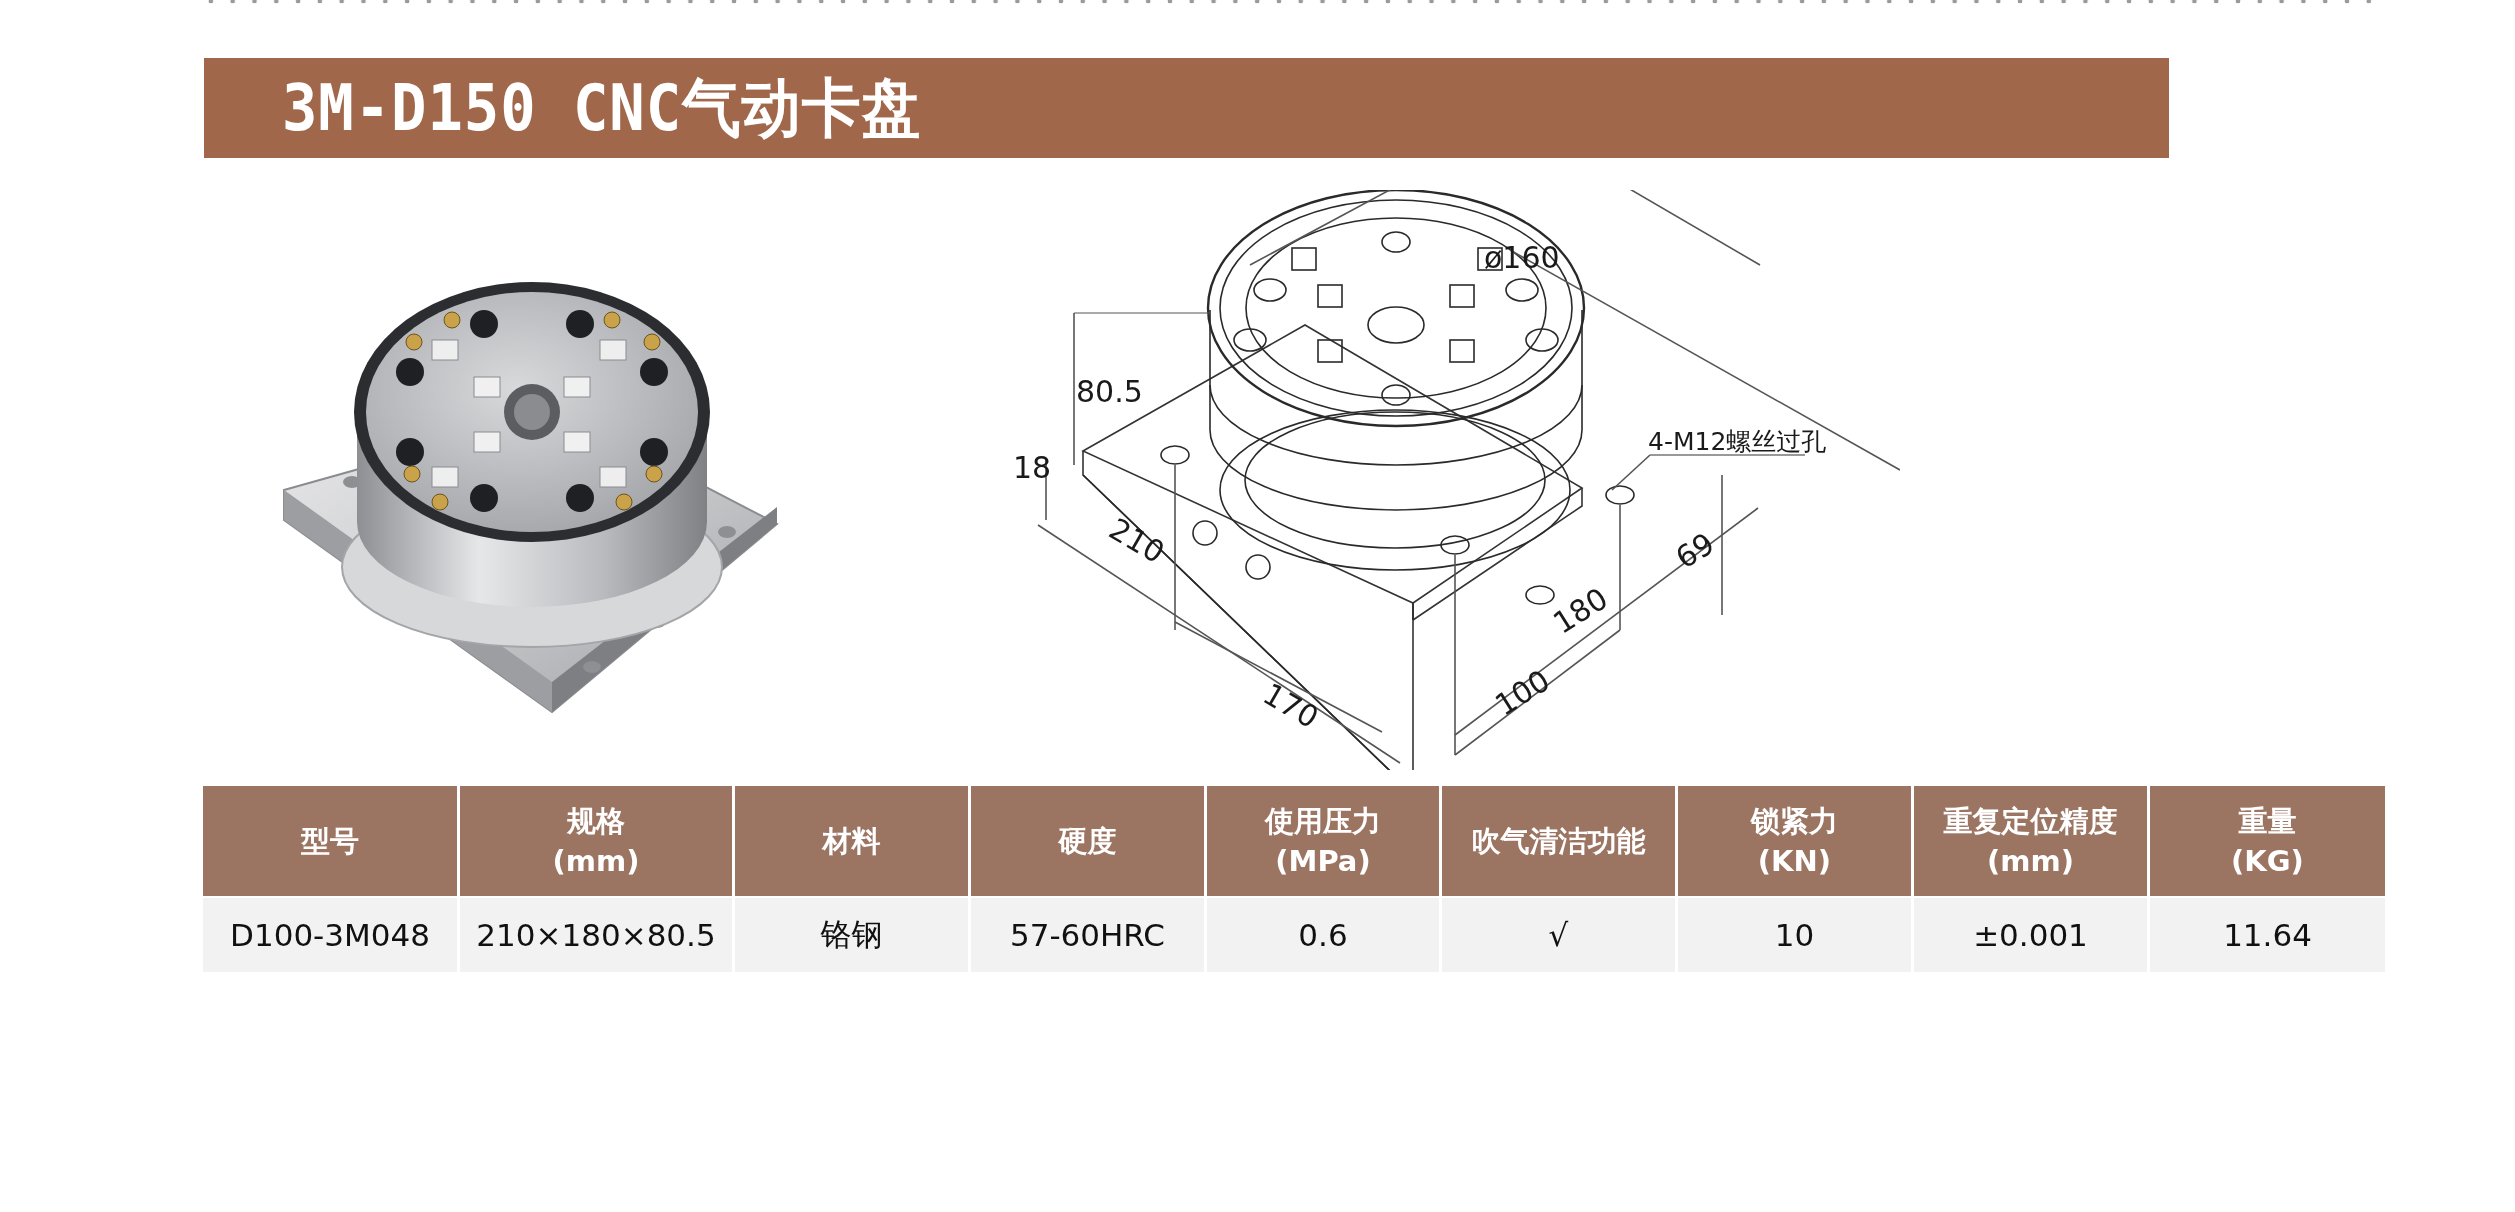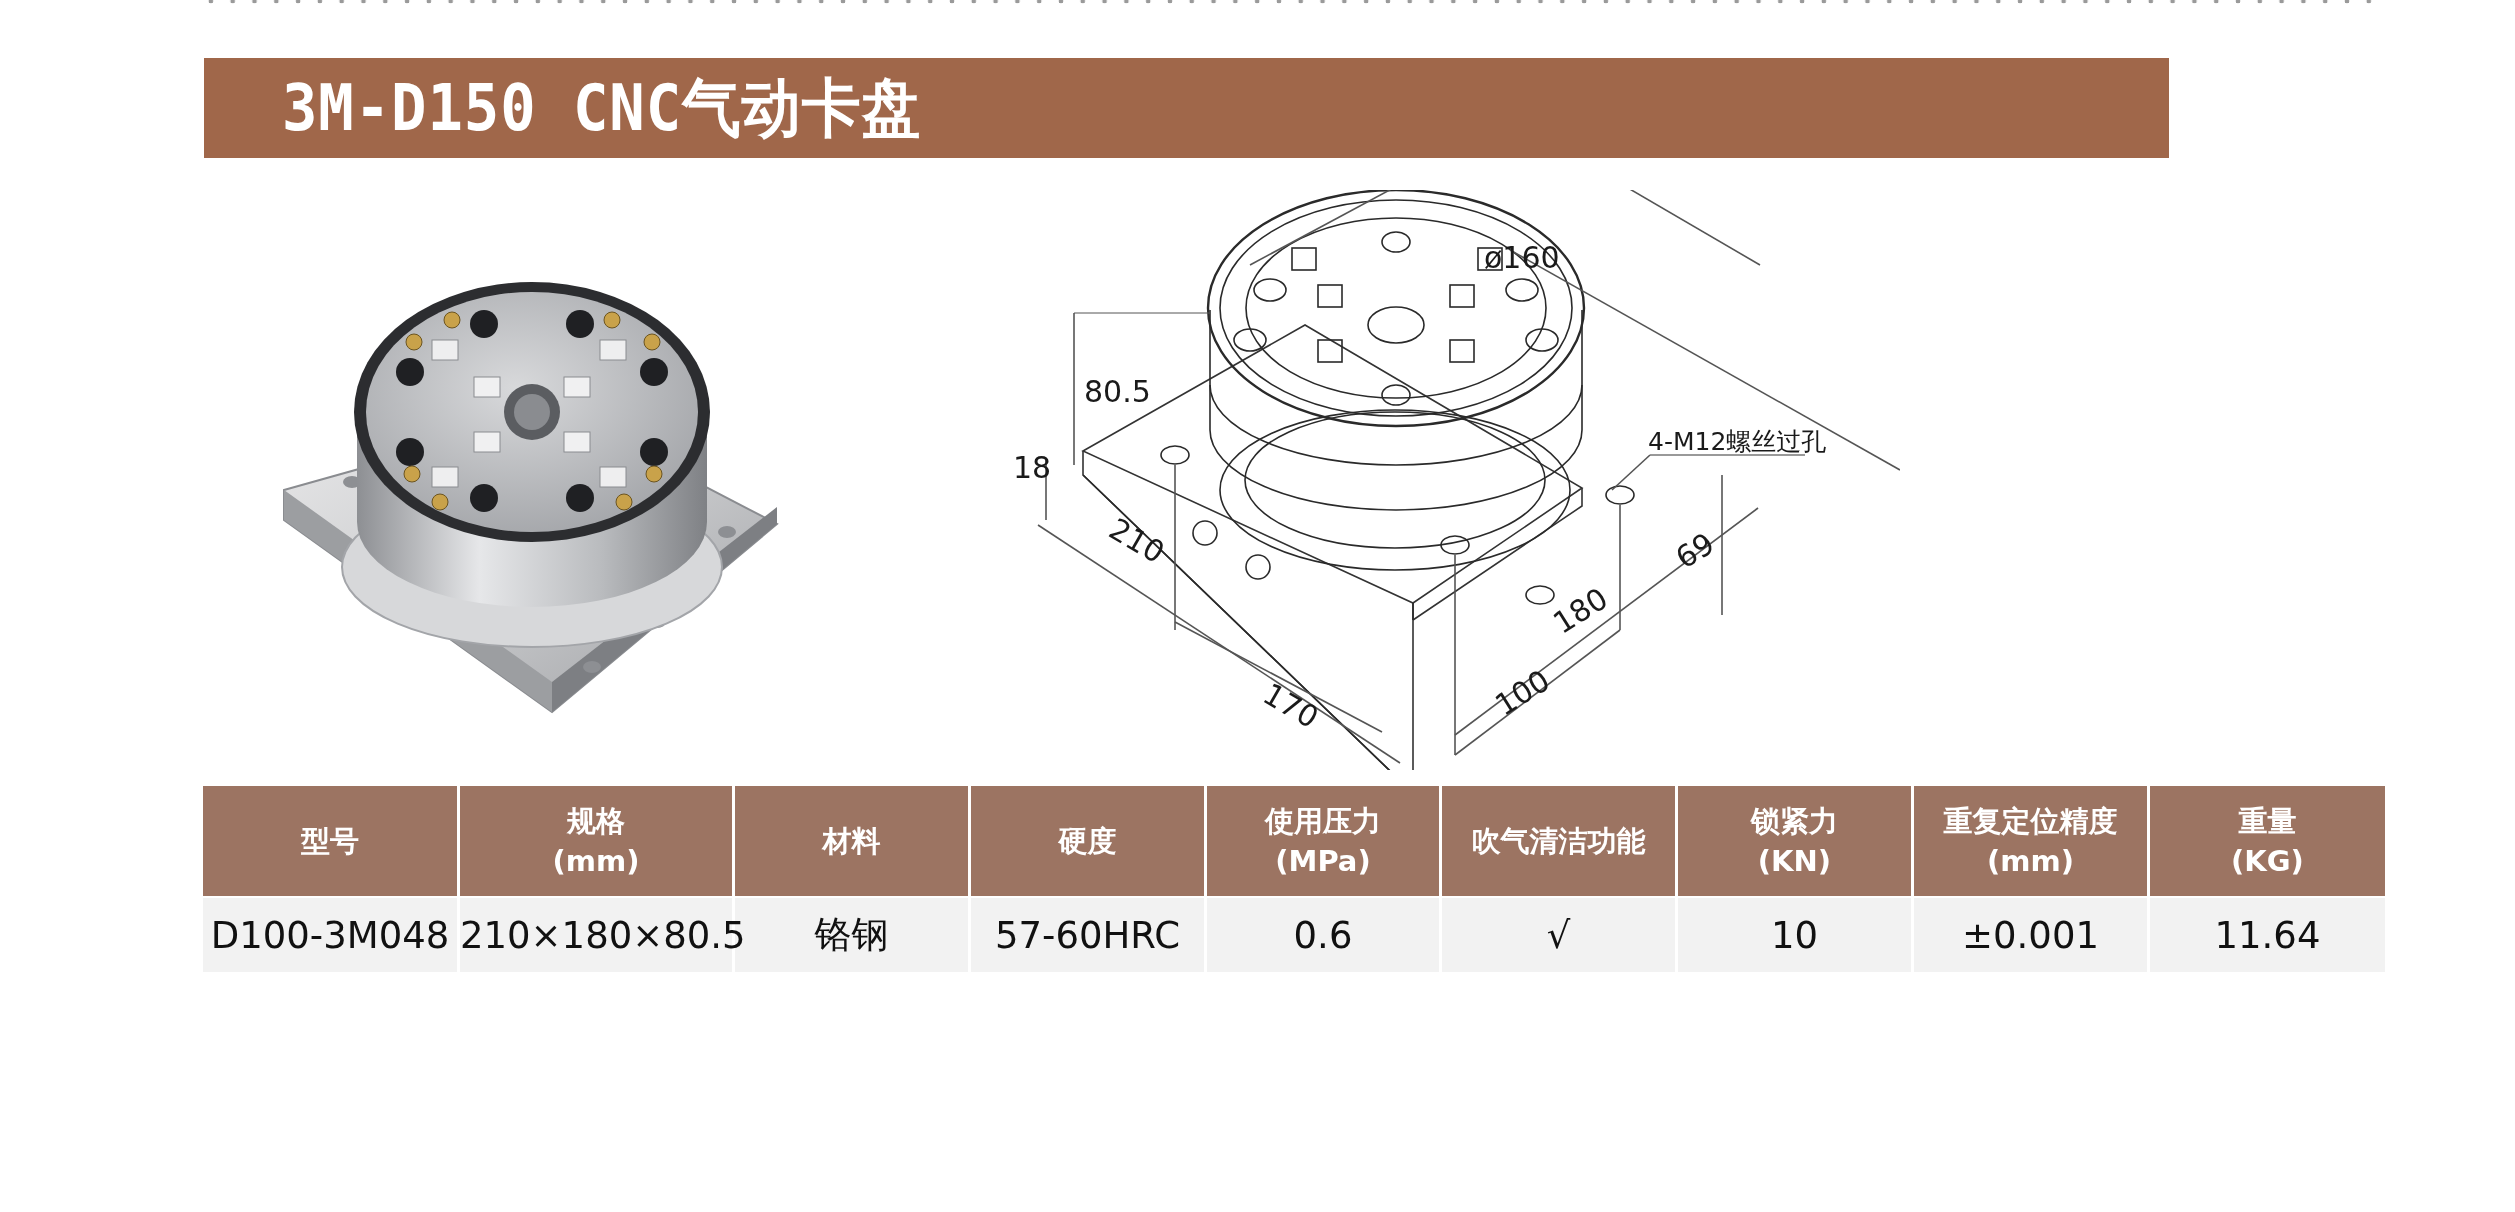--- a/index.html
+++ b/index.html
@@ -33,21 +33,21 @@
     border-collapse: separate; border-spacing: 0; table-layout: fixed;
   }
   .spec-table th, .spec-table td { padding: 0; text-align: center; vertical-align: middle; }
   .spec-table th {
     background: #9c7462; color: #ffffff; height: 110px;
     font-size: 29px; font-weight: bold; line-height: 40px;
     border-right: 3px solid #ffffff; border-bottom: 2px solid #ffffff;
   }
   .spec-table td {
     background: #f2f2f2; color: #111111; height: 74px;
-    font-size: 37px; font-family: "DejaVu Sans", "Liberation Sans", sans-serif;
+    font-size: 31px; font-family: "DejaVu Sans", "Liberation Sans", sans-serif;
     border-right: 3px solid #ffffff;
   }
   .spec-table th:last-child, .spec-table td:last-child { border-right: none; }
   .hdr-line { display: block; }
 </style>
 </head>
 <body>
 
 <div class="dots"></div>
 
@@ -180,21 +180,21 @@
     <line x1="455" y1="545" x2="758" y2="318" stroke="#555"></line>
     <line x1="722" y1="285" x2="722" y2="425" stroke="#555"></line>
     <line x1="510" y1="60" x2="900" y2="280" stroke="#555"></line>
     <line x1="250" y1="75" x2="520" y2="-70" stroke="#555"></line>
     <line x1="520" y1="-65" x2="760" y2="75" stroke="#555"></line>
 
     <line x1="612" y1="300" x2="650" y2="265" stroke="#555"></line>
     <line x1="650" y1="265" x2="805" y2="265" stroke="#777"></line>
   </svg>
   <span class="dim-label" style="left:484px; top:52px;">ø160</span>
-  <span class="dim-label" style="left:84px; top:186px;">80.5</span>
+  <span class="dim-label" style="left:76px; top:186px;">80.5</span>
   <span class="dim-label" style="left:13px; top:262px;">18</span>
   <span class="dim-label" style="left:108px; top:335px; transform:rotate(30deg);">210</span>
   <span class="dim-label" style="left:262px; top:500px; transform:rotate(30deg);">170</span>
   <span class="dim-label" style="left:552px; top:405px; transform:rotate(-32deg);">180</span>
   <span class="dim-label" style="left:494px; top:487px; transform:rotate(-32deg);">100</span>
   <span class="dim-label" style="left:676px; top:345px; transform:rotate(-32deg);">69</span>
   <span class="dim-label" style="left:648px; top:236px; font-size:25px;">4-M12螺丝过孔</span>
 </div>
 
 <table class="spec-table">

